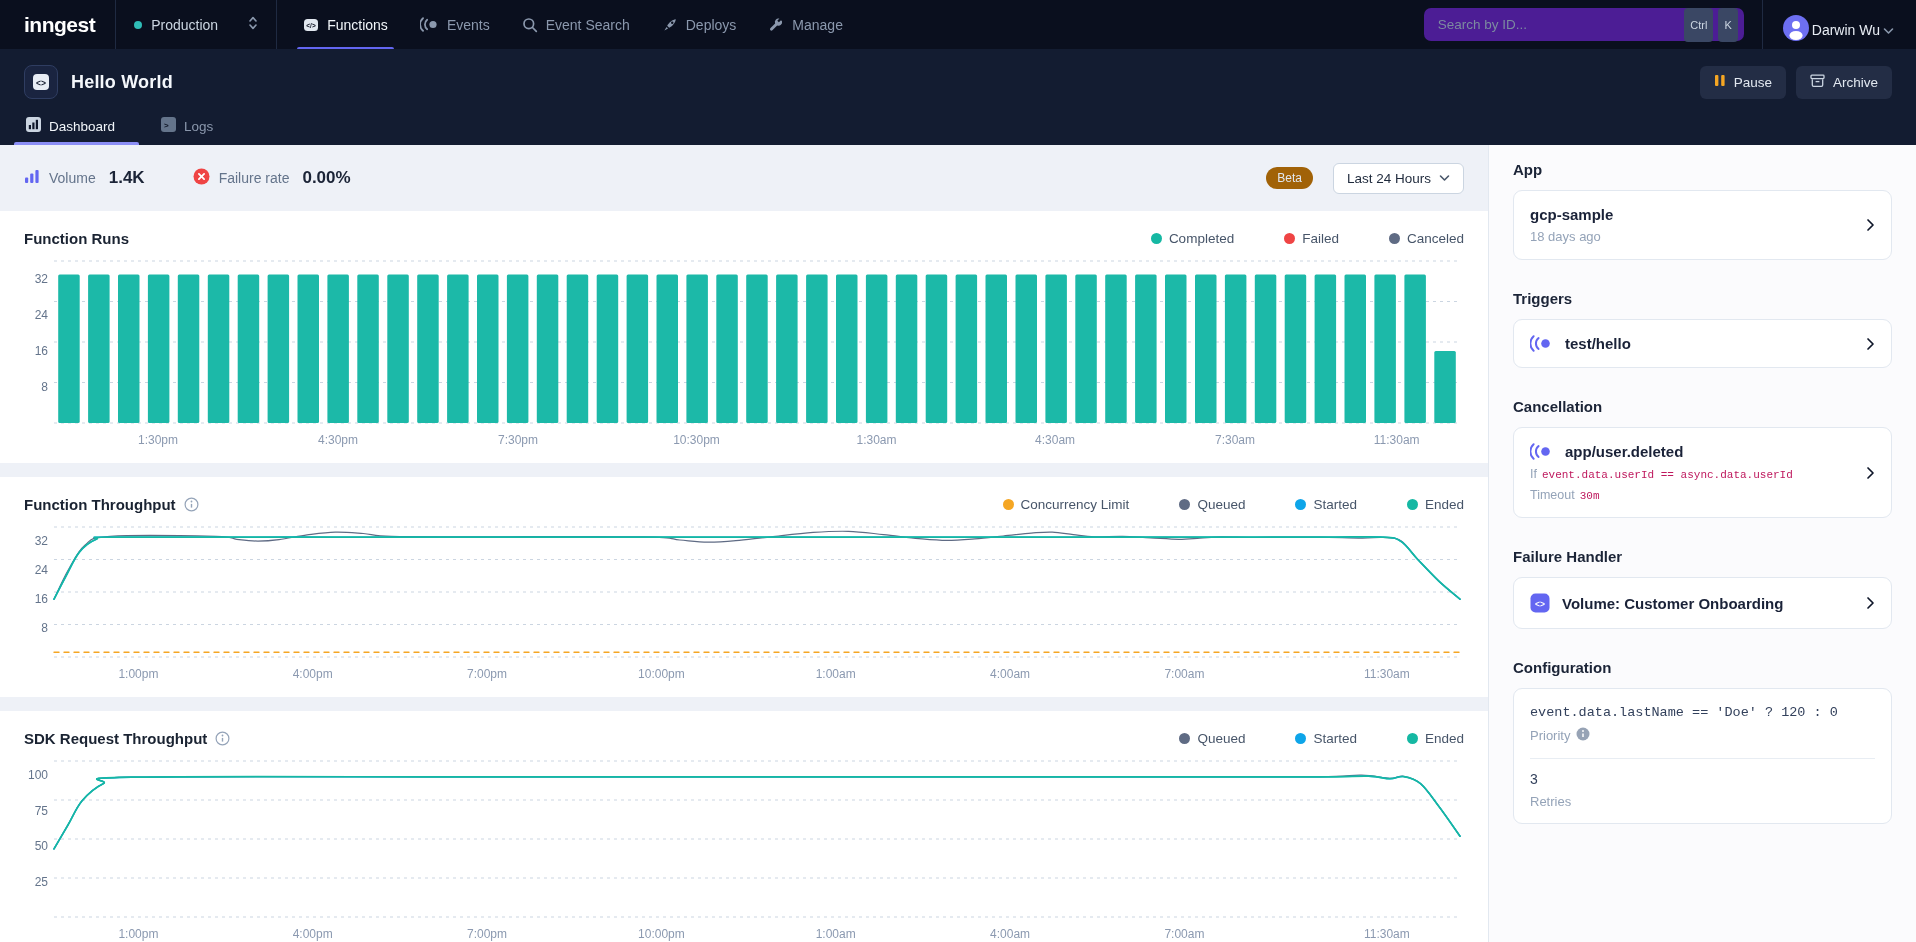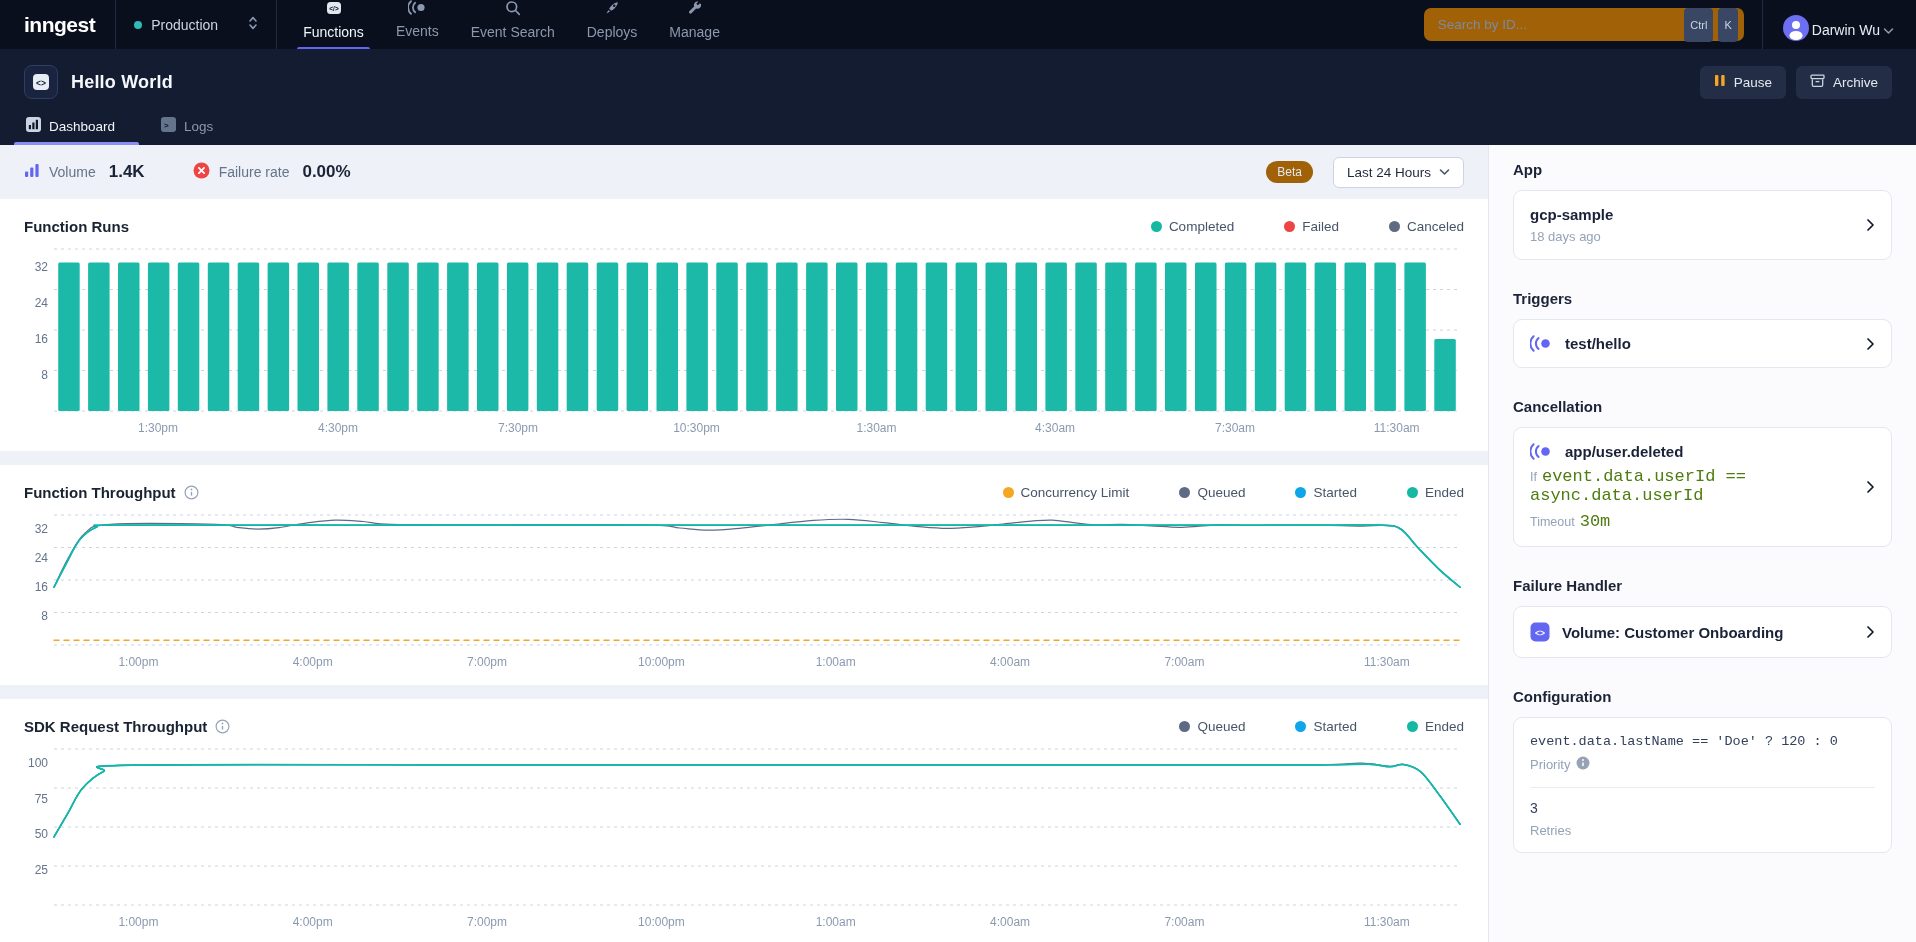--- a/index.html
+++ b/index.html
@@ -10,26 +10,26 @@
   
   .topnav { height:49px; background:#0a0f1e; display:flex; align-items:stretch; color:#94a3b8; }
   .logo { display:flex; align-items:center; padding:0 20px 0 24px; color:#fff; font-size:21px;
           font-weight:800; letter-spacing:-0.5px; cursor:pointer; }
   .vdiv { width:1px; background:#1f2a42; margin:0; }
   .env { display:flex; align-items:center; gap:9px; padding:0 18px; min-width:160px; cursor:pointer; }
   .env-dot { width:8px; height:8px; border-radius:50%; background:#2fbcb6; }
   .env-name { font-size:14px; color:#cbd5e1; flex:1; }
   .nav-items { display:flex; align-items:stretch; margin-left:10px; }
   .nav-item { display:flex; align-items:center; gap:8px; padding:0 16px; font-size:14px;
-              color:#8b98ad; cursor:pointer; position:relative;flex-direction:column; }
+              color:#8b98ad; cursor:pointer; position:relative; }
   .nav-item.active { color:#f1f5f9; }
   .nav-item.active::after { content:""; position:absolute; left:10px; right:10px; bottom:0;
               height:2px; background:#6366f1; border-radius:2px 2px 0 0; }
   .topnav .spacer { flex:1; }
-  .search { display:flex; align-items:center; align-self:center; background:#a16207; border-radius:7px;
+  .search { display:flex; align-items:center; align-self:center; background:#4c1d95; border-radius:7px;
             height:33px; width:320px; padding:0 6px 0 14px; margin-right:18px; }
   .search input { background:transparent; border:none; outline:none; color:#cbd5e1; font-size:13.5px;
             flex:1; font-family:"Liberation Sans", sans-serif; }
   .search input::placeholder { color:#7c8aa0; }
   .search kbd { background:#3a4764; color:#cbd5e1; border-radius:4px; font-size:11px; padding:11px 6px;
             margin-left:5px; font-family:"Liberation Sans", sans-serif; }
   .user { display:flex; align-items:center; gap:3px; padding:11px 22px 0 20px; cursor:pointer; }
   .user-name { color:#e7ecf3; font-size:14px; }
 
   
@@ -45,21 +45,21 @@
   .fn-tabs { display:flex; gap:8px; padding:6px 24px 0 24px; }
   .fn-tab { display:flex; align-items:center; gap:8px; font-size:13.5px; color:#8b98ad; padding:8px 10px 10px 2px;
             margin-right:26px; cursor:pointer; position:relative; }
   .fn-tab.active { color:#f1f5f9; }
   .fn-tab.active::after { content:""; position:absolute; left:-10px; right:-14px; bottom:0; height:3px;
             background:#8b8ef5; border-radius:2px 2px 0 0; }
 
   
   .content { display:flex; height:801px; }
   .charts-col { flex:1; min-width:0; }
-  .stats-row { height:54px; display:flex; align-items:center; padding:0 24px; gap:10px; }
+  .stats-row { height:66px; display:flex; align-items:center; padding:0 24px; gap:10px; }
   .stat { display:flex; align-items:center; gap:9px; margin-right:38px; }
   .stat-label { font-size:14px; color:#64748b; }
   .stat-value { font-size:17px; font-weight:600; color:#1b2437; margin-left:4px; }
   .beta-badge { background:#a16207; color:#e2e8f0; font-size:12px; border-radius:999px; padding:4px 11px; }
   .range-btn { display:flex; align-items:center; gap:8px; background:#fff; border:1px solid #cbd5e1;
                border-radius:6px; padding:7px 13px; font-size:13.5px; font-weight:500; color:#1e293b;
                cursor:pointer; margin-left:10px; font-family:"Liberation Sans", sans-serif; }
 
   .panel { background:#fff; padding:16px 24px 8px 24px; margin-bottom:14px; }
   .panel-head { display:flex; align-items:center; height:22px; margin-bottom:6px; }
@@ -74,22 +74,22 @@
   .sidebar { width:428px; background:#fbfbfd; border-left:1px solid #e2e8f0; padding:16px 24px; overflow:hidden; }
   .sb-section { margin-bottom:30px; }
   .sb-heading { font-size:15px; font-weight:600; color:#1b2437; margin-bottom:12px; }
   .sb-card { background:#fff; border:1px solid #e2e8f0; border-radius:9px; padding:15px 16px;
              display:flex; align-items:center; cursor:pointer; }
   .sb-card .grow { flex:1; min-width:0; }
   .sb-name { font-size:15px; font-weight:600; color:#1a2238; }
   .sb-sub { font-size:13px; color:#94a3b8; margin-top:6px; }
   .sb-row-icon { margin-right:12px; display:flex; align-items:center; }
   .cond-line { font-size:12.5px; color:#94a3b8; margin-top:7px; }
-  .cond-line code { font-family:"Liberation Mono","DejaVu Sans Mono",monospace; font-size:17px;
-                    color:#4d7c0f; margin-left:5px; }
+  .cond-line code { font-family:"Liberation Mono","DejaVu Sans Mono",monospace; font-size:11px;
+                    color:#be185d; margin-left:5px; }
   .cfg-card { display:block; cursor:default; padding:16px 16px 14px 16px; }
   .cfg-expr { font-family:"Liberation Mono","DejaVu Sans Mono",monospace; font-size:13.5px; color:#33415c; }
   .cfg-label { font-size:13px; color:#94a3b8; margin-top:7px; display:flex; align-items:center; gap:6px; }
   .cfg-hr { border:none; border-top:1px solid #e8edf3; margin:14px 0 12px 0; }
   .cfg-val { font-size:14px; color:#33415c; }
   .chev { margin-left:12px; display:flex; }
 </style>
 </head>
 <body>
 

